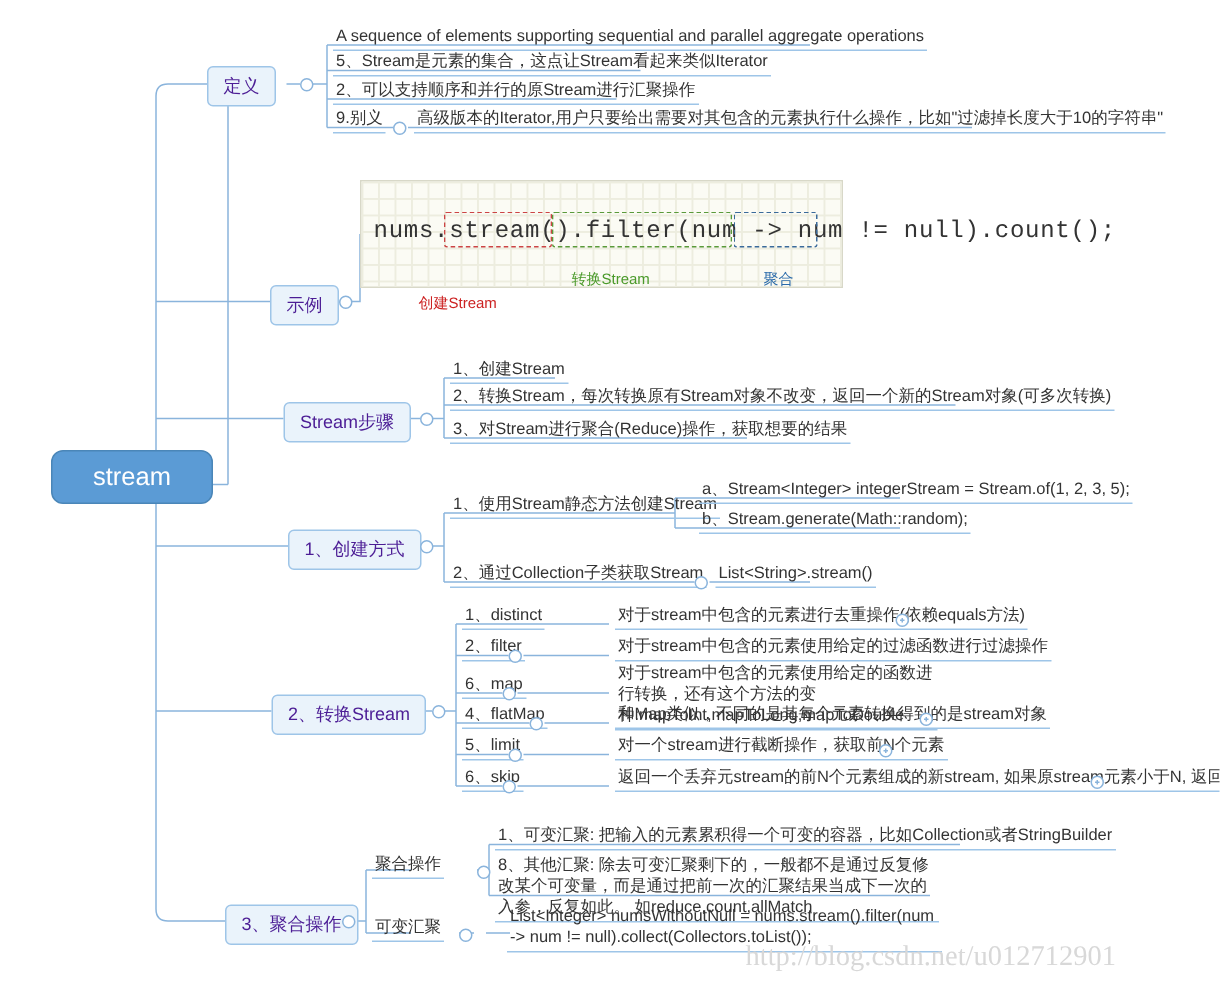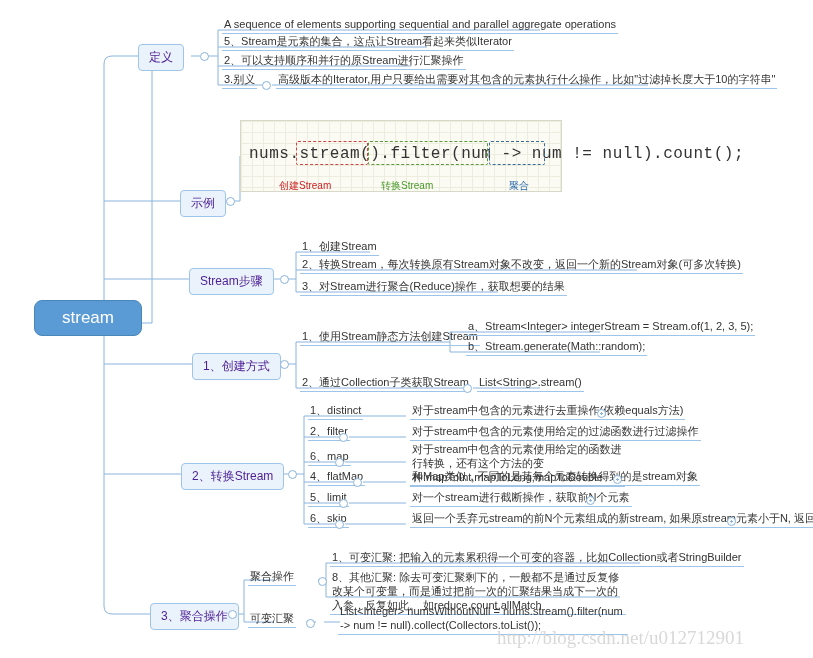--- a/index.html
+++ b/index.html
@@ -63,21 +63,21 @@
   }
   .codeline{
     position:absolute;left:8px;top:24px;
     font-family:"Liberation Mono","DejaVu Sans Mono",monospace;
     font-size:16px;color:#333;white-space:nowrap;letter-spacing:0.5px;
   }
   .dash{position:absolute;border:1px dashed #cc4444;border-radius:2px;}
   .dash.g{border-color:#5a9a3a;}
   .dash.b{border-color:#3a6a9a;}
   .caption{position:absolute;font-size:10px;white-space:nowrap;}
-  .cap-red{color:#cc2222;}
+  .cap-red{color:#cc2222;margin-top:16px;}
   .cap-green{color:#4a9a2a;}
   .cap-blue{color:#2a6aaa;}
 
   .watermark{
     position:absolute;left:497px;top:627px;
     font-family:"Liberation Serif","DejaVu Serif",serif;
     font-size:19px;color:#d8d8d8;white-space:nowrap;
   }
 </style>
 </head>
@@ -158,21 +158,21 @@
   </svg>
 
   <div class="node root">stream</div>
 
   <div class="node l1" style="left:138px;top:44px;">定义</div>
   <div class="toggle" style="left:200px;top:52px;"></div>
 
   <div class="node leaf" style="left:222px;top:17px;">A sequence of elements supporting sequential and parallel aggregate operations</div>
   <div class="node leaf" style="left:222px;top:34px;">5、Stream是元素的集合，这点让Stream看起来类似Iterator</div>
   <div class="node leaf" style="left:222px;top:53px;">2、可以支持顺序和并行的原Stream进行汇聚操作</div>
-  <div class="node leaf" style="left:222px;top:72px;">3.别义</div>
+  <div class="node leaf" style="left:222px;top:72px;">9.别义</div>
   <div class="toggle" style="left:262px;top:81px;"></div>
   <div class="node leaf" style="left:276px;top:72px;">高级版本的Iterator,用户只要给出需要对其包含的元素执行什么操作，比如"过滤掉长度大于10的字符串"</div>
 
   <div class="node l1" style="left:180px;top:190px;">示例</div>
   <div class="toggle" style="left:226px;top:197px;"></div>
 
   <div class="node codebox">
     <div class="grid"></div>
     <div class="codeline">nums.stream().filter(num -&gt; num != null).count();</div>
     <div class="dash" style="left:55px;top:20px;width:70px;height:22px;"></div>

